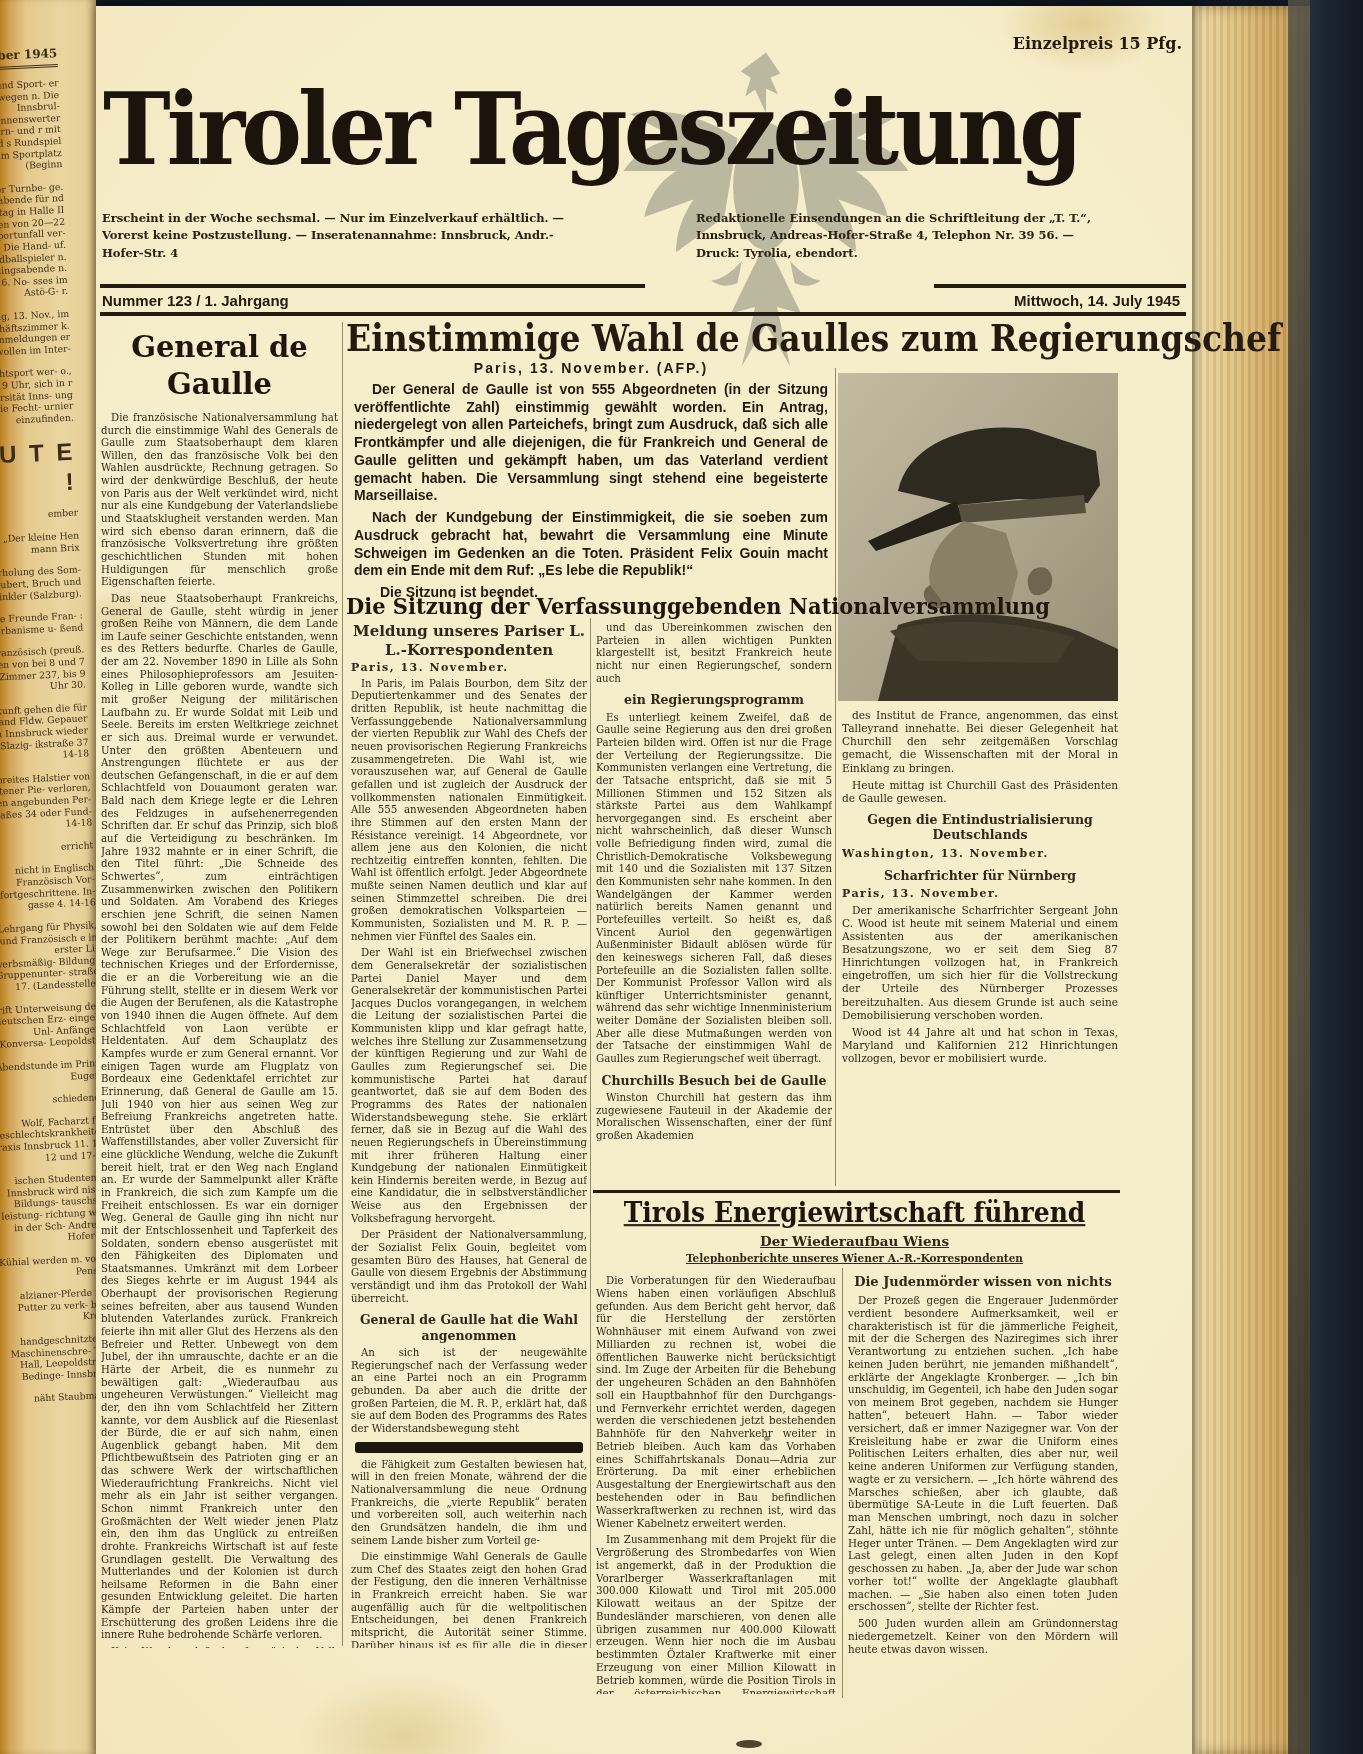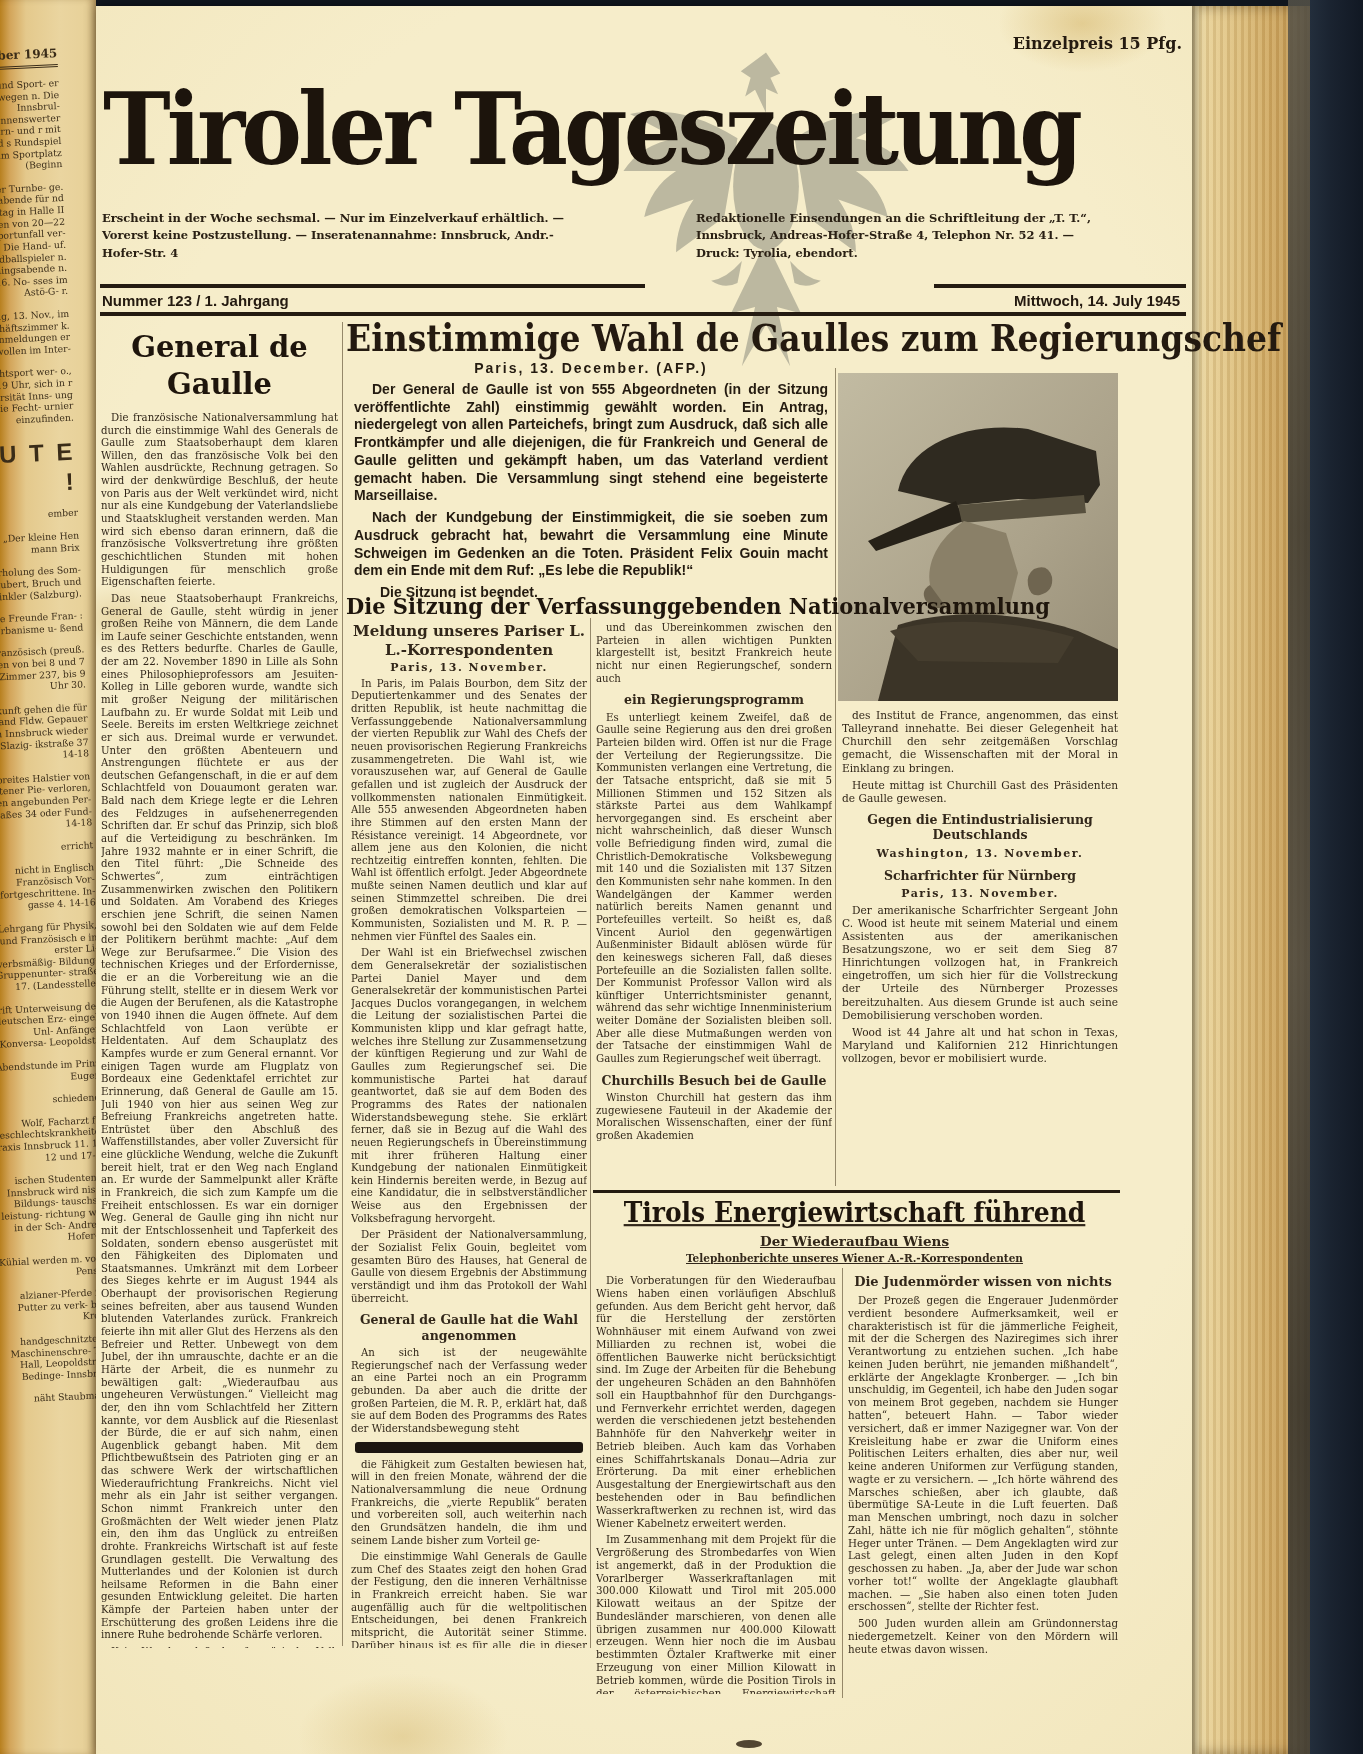--- a/index.html
+++ b/index.html
@@ -67,21 +67,21 @@
   .lead .closing{text-indent:26px;}
   .photo{position:absolute;left:742px;top:367px;width:280px;height:328px;z-index:2;}
   .sec-title{position:absolute;left:250px;top:586px;width:486px;text-align:center;z-index:2;
     font-weight:bold;font-size:21px;transform:scaleY(1.1);transform-origin:top;
     color:#1e150c;white-space:nowrap;}
   .col{position:absolute;overflow:hidden;z-index:2;}
   .col1{left:255px;top:616px;width:236px;height:1026px;}
   .col2{left:500px;top:616px;width:236px;height:566px;}
   .col3{left:746px;top:703px;width:276px;height:478px;font-size:10.6px;}
   .byline{text-align:center;font-weight:bold;font-size:15px;margin-bottom:2px;}
-  .dl2{text-align:center;font-size:11px;font-weight:bold;letter-spacing:1.5px;margin-bottom:3px;}
+  .dl2{text-align:left;font-size:11px;font-weight:bold;letter-spacing:1.5px;margin-bottom:3px;}
   .subhead{text-align:center;font-weight:bold;font-size:12.5px;margin:7px 0 4px 0;text-indent:0;}
   .inkbar{height:11px;background:#1d1610;border-radius:3px;margin:6px 4px;}
   .energie-head{position:absolute;left:495px;top:1192px;width:527px;text-align:center;z-index:2;text-decoration:underline;}
   .energie-title{font-weight:bold;font-size:25px;transform:scaleY(1.1);color:#1e150c;margin-bottom:6px;}
   .energie-sub{font-weight:bold;font-size:13.5px;margin-bottom:3px;}
   .energie-by{font-size:10.5px;font-weight:bold;}
   .colE1{left:500px;top:1268px;width:240px;height:420px;font-size:10.3px;}
   .colE2{left:752px;top:1268px;width:270px;height:440px;font-size:10.3px;}
   .colE2 .head2{text-align:center;font-weight:bold;font-size:13px;margin-bottom:4px;}
   .blot{position:absolute;background:rgba(40,28,12,.8);border-radius:50%;z-index:3;}
@@ -144,21 +144,21 @@
         <path d="M124,84 C88,62 58,56 26,62 L68,84 C46,88 30,98 20,114 L68,114 C52,124 42,140 39,156 L84,140 C73,156 68,172 68,188 L112,156 Z"></path>
         <path d="M176,84 C212,62 242,56 274,62 L232,84 C254,88 270,98 280,114 L232,114 C248,124 258,140 261,156 L216,140 C227,156 232,172 232,188 L188,156 Z"></path>
         <path d="M150,178 L118,244 L140,238 L128,292 L150,254 L172,292 L160,238 L182,244 Z"></path>
         <path d="M128,196 q-14,16 -28,18 q12,8 24,2 z"></path>
         <path d="M172,196 q14,16 28,18 q-12,8 -24,2 z"></path>
       </g>
     </svg>
 
     <div class="masthead">Tiroler Tageszeitung</div>
     <div class="imprint l">Erscheint in der Woche sechsmal. — Nur im Einzelverkauf erhältlich. — Vorerst keine Postzustellung. — Inseratenannahme: Innsbruck, Andr.-Hofer-Str. 4</div>
-    <div class="imprint r">Redaktionelle Einsendungen an die Schriftleitung der „T. T.“, Innsbruck, Andreas-Hofer-Straße 4, Telephon Nr. 52 41. — Druck: Tyrolia, ebendort.</div>
+    <div class="imprint r">Redaktionelle Einsendungen an die Schriftleitung der „T. T.“, Innsbruck, Andreas-Hofer-Straße 4, Telephon Nr. 39 56. — Druck: Tyrolia, ebendort.</div>
 
     <div class="rule" style="top:278px;left:4px;width:545px;height:4px;"></div>
     <div class="rule" style="top:278px;left:838px;width:252px;height:4px;"></div>
     <div class="dateline-row">
       <span class="issue">Nummer 123 / 1. Jahrgang</span>
       <span class="pubdate">Mittwoch, 14. July 1945</span>
     </div>
     <div class="rule" style="top:306px;left:4px;width:1086px;height:4px;"></div>
 
     <div class="colsep" style="left:246px;top:316px;height:1324px;"></div>
@@ -171,21 +171,21 @@
       <div>
 
       <p>Die französische Nationalversammlung hat durch die einstimmige Wahl des Generals de Gaulle zum Staatsoberhaupt dem klaren Willen, den das französische Volk bei den Wahlen ausdrückte, Rechnung getragen. So wird der denkwürdige Beschluß, der heute von Paris aus der Welt verkündet wird, nicht nur als eine Kundgebung der Vaterlandsliebe und Staatsklugheit verstanden werden. Man wird sich ebenso daran erinnern, daß die französische Volksvertretung ihre größten geschichtlichen Stunden mit hohen Huldigungen für menschlich große Eigenschaften feierte.</p>
           <p>Das neue Staatsoberhaupt Frankreichs, General de Gaulle, steht würdig in jener großen Reihe von Männern, die dem Lande im Laufe seiner Geschichte entstanden, wenn es des Retters bedurfte. Charles de Gaulle, der am 22. November 1890 in Lille als Sohn eines Philosophieprofessors am Jesuiten-Kolleg in Lille geboren wurde, wandte sich mit großer Neigung der militärischen Laufbahn zu. Er wurde Soldat mit Leib und Seele. Bereits im ersten Weltkriege zeichnet er sich aus. Dreimal wurde er verwundet. Unter den größten Abenteuern und Anstrengungen flüchtete er aus der deutschen Gefangenschaft, in die er auf dem Schlachtfeld von Douaumont geraten war. Bald nach dem Kriege legte er die Lehren des Feldzuges in aufsehenerregenden Schriften dar. Er schuf das Prinzip, sich bloß auf die Verteidigung zu beschränken. Im Jahre 1932 mahnte er in einer Schrift, die den Titel führt: „Die Schneide des Schwertes“, zum einträchtigen Zusammenwirken zwischen den Politikern und Soldaten. Am Vorabend des Krieges erschien jene Schrift, die seinen Namen sowohl bei den Soldaten wie auf dem Felde der Politikern berühmt machte: „Auf dem Wege zur Berufsarmee.“ Die Vision des technischen Krieges und der Erfordernisse, die er an die Vorbereitung wie an die Führung stellt, stellte er in diesem Werk vor die Augen der Berufenen, als die Katastrophe von 1940 ihnen die Augen öffnete. Auf dem Schlachtfeld von Laon verübte er Heldentaten. Auf dem Schauplatz des Kampfes wurde er zum General ernannt. Vor einigen Tagen wurde am Flugplatz von Bordeaux eine Gedenktafel errichtet zur Erinnerung, daß General de Gaulle am 15. Juli 1940 von hier aus seinen Weg zur Befreiung Frankreichs angetreten hatte. Entrüstet über den Abschluß des Waffenstillstandes, aber voller Zuversicht für eine glückliche Wendung, welche die Zukunft bereit hielt, trat er den Weg nach England an. Er wurde der Sammelpunkt aller Kräfte in Frankreich, die sich zum Kampfe um die Freiheit entschlossen. Es war ein dorniger Weg. General de Gaulle ging ihn nicht nur mit der Entschlossenheit und Tapferkeit des Soldaten, sondern ebenso ausgerüstet mit den Fähigkeiten des Diplomaten und Staatsmannes. Umkränzt mit dem Lorbeer des Sieges kehrte er im August 1944 als Oberhaupt der provisorischen Regierung seines befreiten, aber aus tausend Wunden blutenden Vaterlandes zurück. Frankreich feierte ihn mit aller Glut des Herzens als den Befreier und Retter. Unbewegt von dem Jubel, der ihn umrauschte, dachte er an die Härte der Arbeit, die es nunmehr zu bewältigen galt: „Wiederaufbau aus ungeheuren Verwüstungen.“ Vielleicht mag der, den ihn vom Schlachtfeld her Zittern kannte, vor dem Ausblick auf die Riesenlast der Bürde, die er auf sich nahm, einen Augenblick gebangt haben. Mit dem Pflichtbewußtsein des Patrioten ging er an das schwere Werk der wirtschaftlichen Wiederaufrichtung Frankreichs. Nicht viel mehr als ein Jahr ist seither vergangen. Schon nimmt Frankreich unter den Großmächten der Welt wieder jenen Platz ein, den ihm das Unglück zu entreißen drohte. Frankreichs Wirtschaft ist auf feste Grundlagen gestellt. Die Verwaltung des Mutterlandes und der Kolonien ist durch heilsame Reformen in die Bahn einer gesunden Entwicklung geleitet. Die harten Kämpfe der Parteien haben unter der Erschütterung des großen Leidens ihre die innere Ruhe bedrohende Schärfe verloren.</p>
           <p>Kein Wunder, daß das französische Volk seinen Aufruf zur Festigung des Staates mit einem Echo des vollen Vertrauens erwiderte. Denn General de Gaulle ist für das französische Volk mehr als eine Persönlichkeit. Er verkörpert den allgemeinen Willen zur Festigung der Demokratie im Innern des Landes selbst sowohl wie in der Gemeinschaft der Völker. Die Nationalversammlung war nur der Dolmetsch dieser Stimmungen, wenn sie alle Parteigegensätze in einem Augenblick schweigen ließ. General de Gaulle hatte vor der Wahl erklärt, daß er jede Festlegung auf ein Programm einer Parteirichtung ablehne. Da er die Kraft und den Marschroute abzeichnet.</p>
         </div>
     </div>
 
     <div class="headline">Einstimmige Wahl de Gaulles zum Regierungschef</div>
     <div class="lead">
-      <div class="dl">Paris, 13. December. (AFP.)</div>
+      <div class="dl">Paris, 13. November. (AFP.)</div>
       <p>Der General de Gaulle ist von 555 Abgeordneten (in der Sitzung veröffentlichte Zahl) einstimmig gewählt worden. Ein Antrag, niedergelegt von allen Parteichefs, bringt zum Ausdruck, daß sich alle Frontkämpfer und alle diejenigen, die für Frankreich und General de Gaulle gelitten und gekämpft haben, um das Vaterland verdient gemacht haben. Die Versammlung singt stehend eine begeisterte Marseillaise.</p>
       <p>Nach der Kundgebung der Einstimmigkeit, die sie soeben zum Ausdruck gebracht hat, bewahrt die Versammlung eine Minute Schweigen im Gedenken an die Toten. Präsident Felix Gouin macht dem ein Ende mit dem Ruf: „Es lebe die Republik!“</p>
       <p class="closing">Die Sitzung ist beendet.</p>
     </div>
 
     <svg class="photo" viewBox="0 0 280 328">
       <defs>
         <linearGradient id="pbg" x1="0" y1="0" x2="1" y2="1">
           <stop offset="0" stop-color="#c2bba2"></stop>
             <stop offset="0.6" stop-color="#aba28a"></stop>

